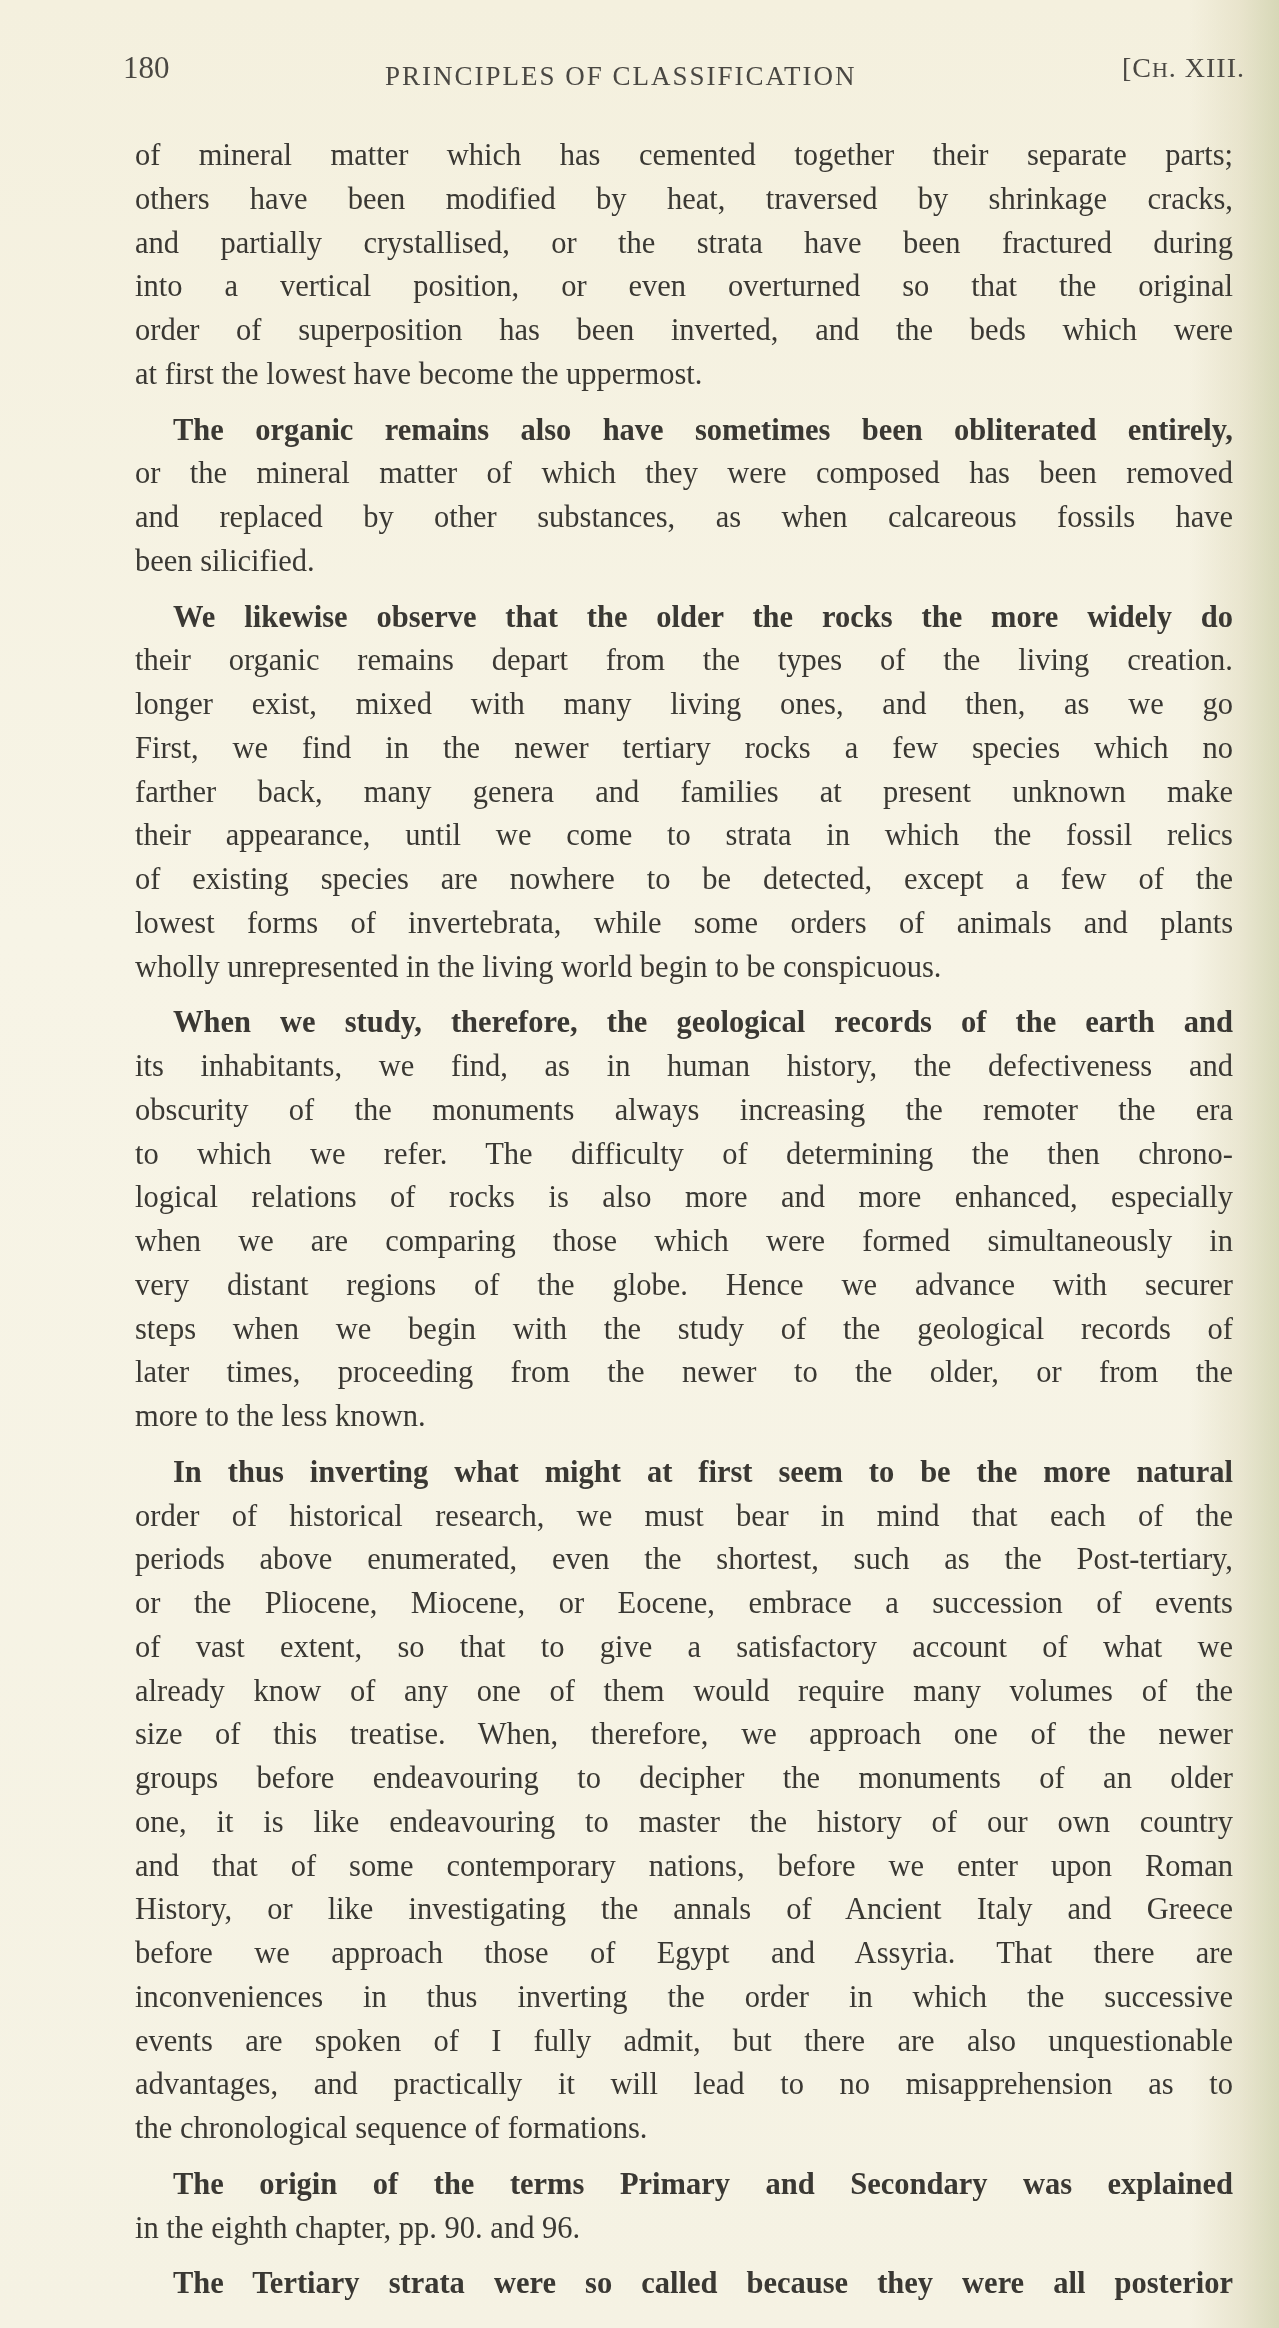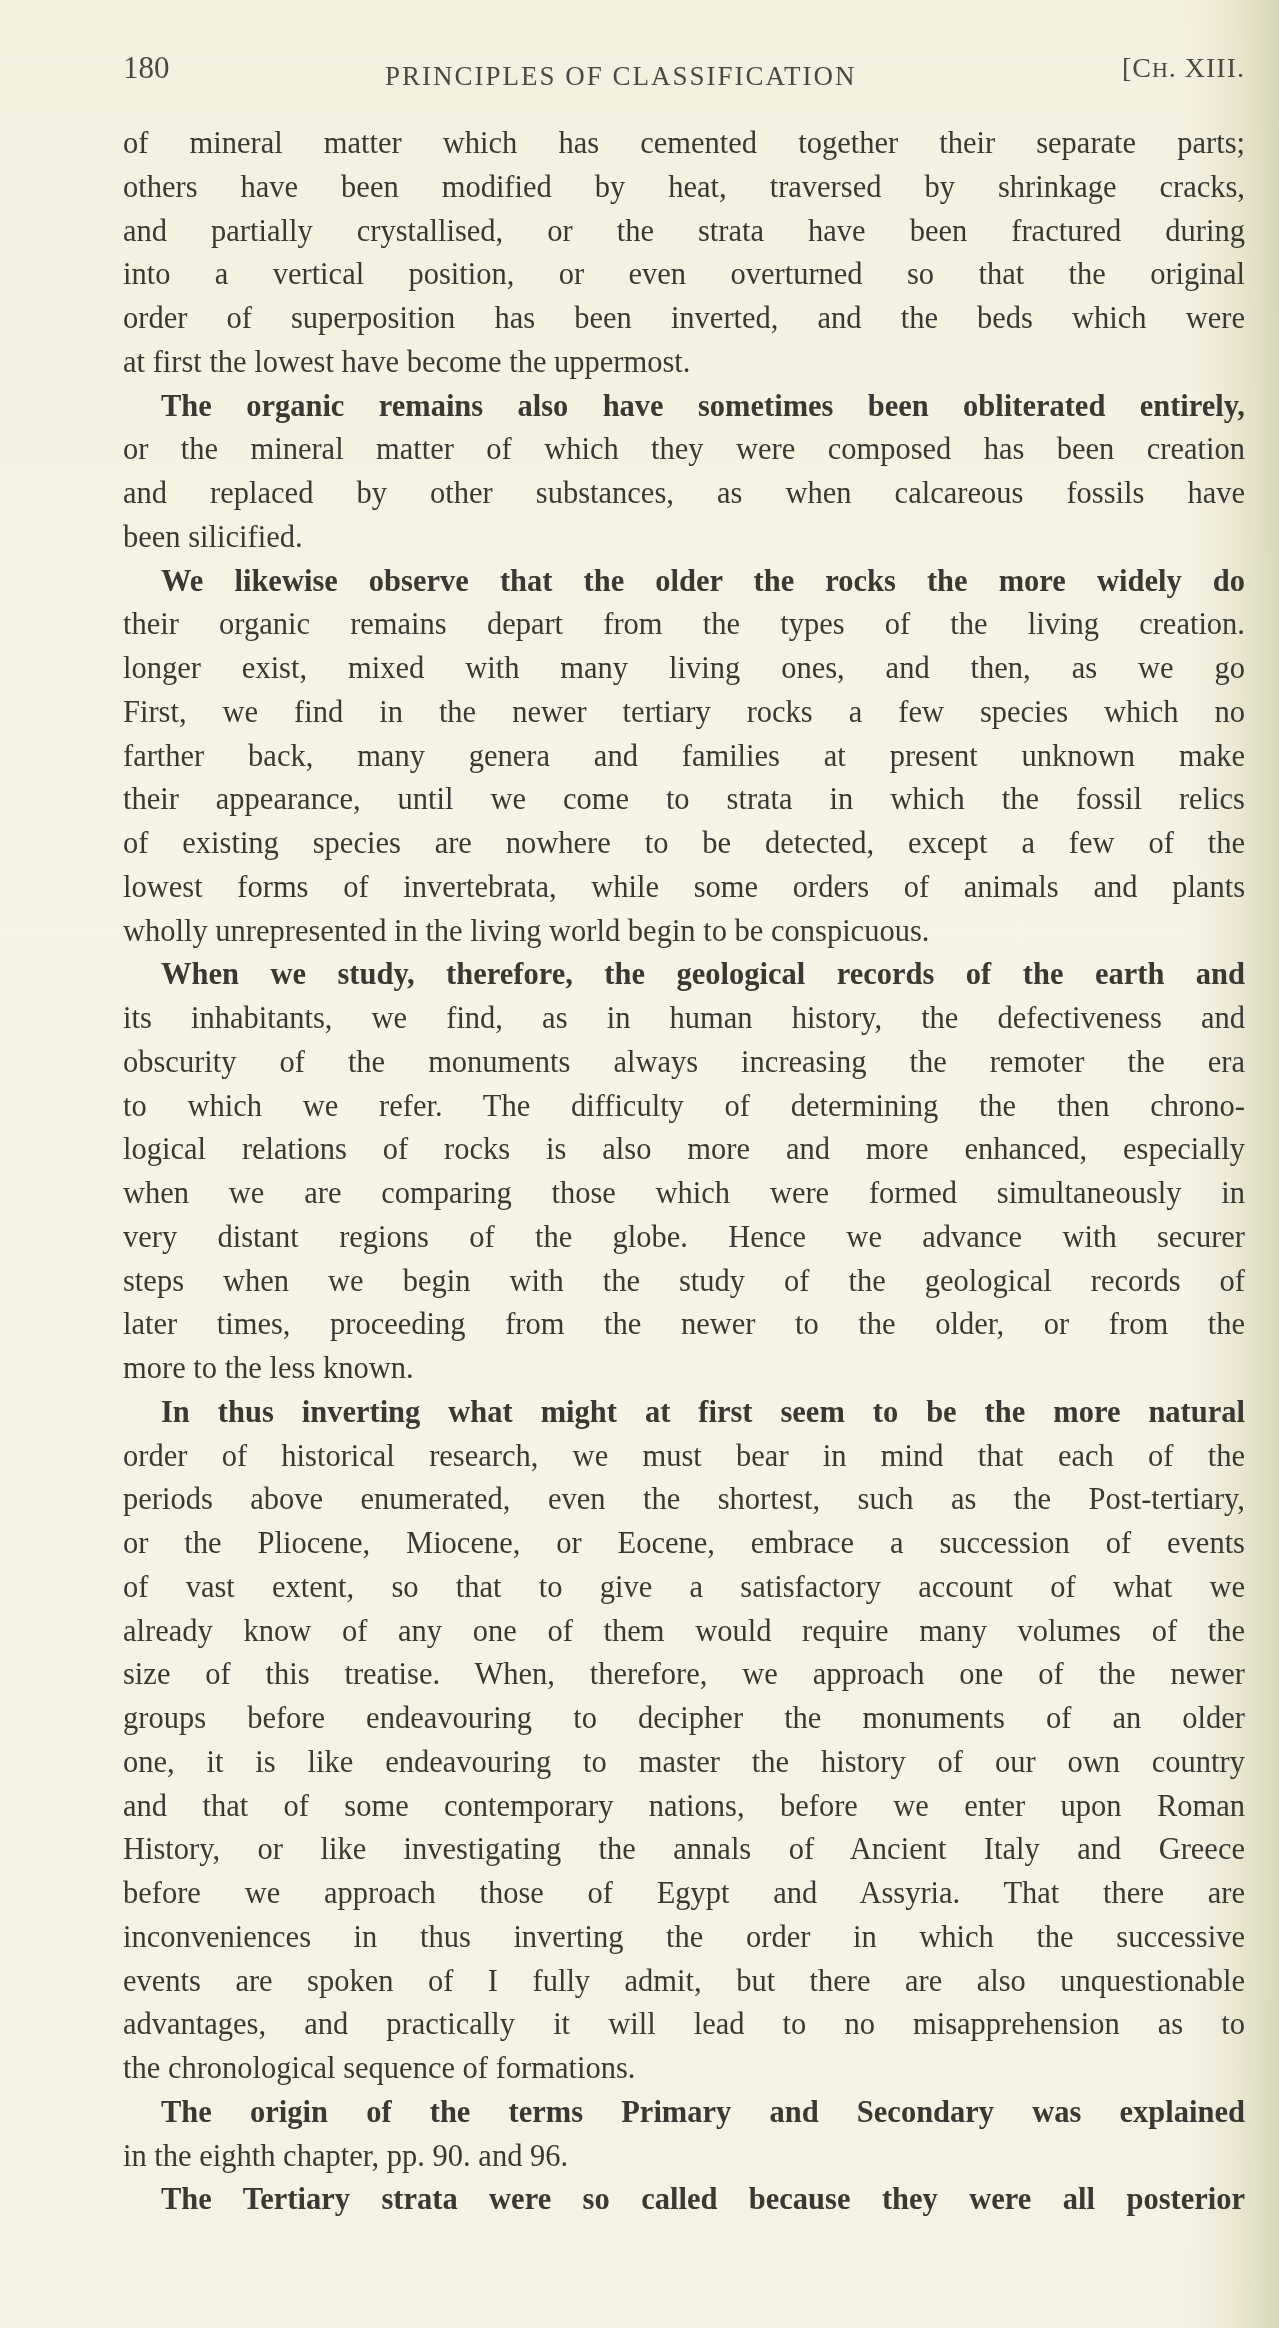--- a/index.html
+++ b/index.html
@@ -56,21 +56,21 @@
   .chapter-ref .sc {
     font-size: 22px;
   }
   .body-text {
     position: absolute;
     left: 123px;
     top: 122px;
     width: 1122px;
   }
   .paragraph {
-    margin: 0;
+    margin: 12px;
     padding: 0;
   }
   .line {
     display: block;
     height: 43.75px;
     line-height: 43.75px;
     font-size: 30.5px;
     white-space: nowrap;
     text-align: justify;
     text-align-last: justify;
@@ -100,21 +100,21 @@
     <div class="paragraph">
       <span class="line">of mineral matter which has cemented together their separate parts;</span>
       <span class="line">others have been modified by heat, traversed by shrinkage cracks,</span>
       <span class="line">and partially crystallised, or the strata have been fractured during</span>
       <span class="line">into a vertical position, or even overturned so that the original</span>
       <span class="line">order of superposition has been inverted, and the beds which were</span>
       <span class="line last">at first the lowest have become the uppermost.</span>
     </div>
     <div class="paragraph">
       <span class="line indent">The organic remains also have sometimes been obliterated entirely,</span>
-      <span class="line">or the mineral matter of which they were composed has been creation</span>
+      <span class="line">or the mineral matter of which they were composed has been removed</span>
       <span class="line">and replaced by other substances, as when calcareous fossils have</span>
       <span class="line last">been silicified.</span>
     </div>
     <div class="paragraph">
       <span class="line indent">We likewise observe that the older the rocks the more widely do</span>
       <span class="line">their organic remains depart from the types of the living creation.</span>
       <span class="line">longer exist, mixed with many living ones, and then, as we go</span>
       <span class="line">First, we find in the newer tertiary rocks a few species which no</span>
       <span class="line">farther back, many genera and families at present unknown make</span>
       <span class="line">their appearance, until we come to strata in which the fossil relics</span>

